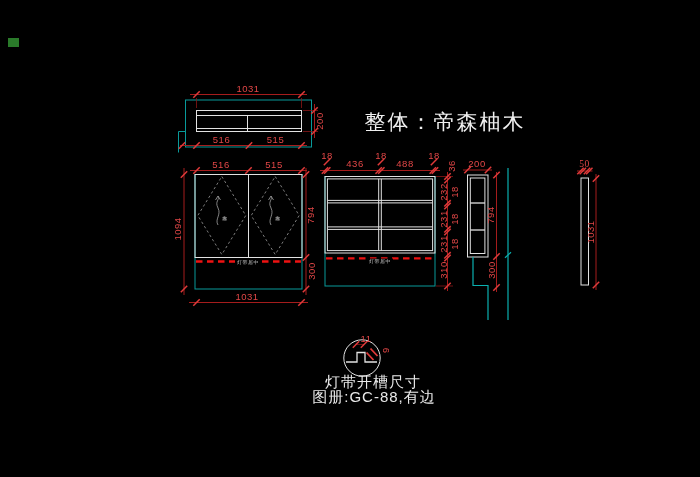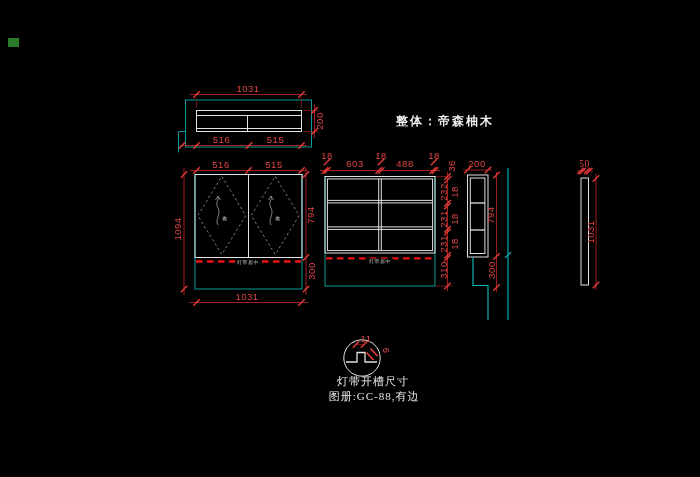--- a/index.html
+++ b/index.html
@@ -4,22 +4,22 @@
 <style>
   html,body{margin:0;padding:0;background:#000;}
   #canvas{position:relative;width:700px;height:477px;background:#000;overflow:hidden;
           font-family:"Liberation Sans",sans-serif;}
   #canvas svg{position:absolute;left:0;top:0;}
   .t{position:absolute;transform:translate(-50%,-50%);white-space:nowrap;line-height:1;}
   .rot{transform:translate(-50%,-50%) rotate(-90deg);}
   .dim{color:#e24747;font-size:9.5px;letter-spacing:0.5px;}
   .tiny{color:#c9c9c9;font-size:5px;background:#000;padding:0 2px;letter-spacing:0.5px;}
   .vlabel{color:#8f8f8f;font-size:4.5px;writing-mode:vertical-rl;text-orientation:upright;}
-  .title{color:#f0f0f0;font-size:12px;letter-spacing:2px;font-weight:bold;}
-  .cap{color:#e9e9e9;font-size:11px;letter-spacing:1px;font-family:Liberation Serif, serif;}
+  .title{color:#f0f0f0;font-size:21px;letter-spacing:2px;font-weight:normal;}
+  .cap{color:#e9e9e9;font-size:15px;letter-spacing:1px;}
   
   .cl{stroke:#089a9a;stroke-width:1;fill:none}
   .ct{stroke:#0ab0b0;stroke-width:1.2;fill:none}
   .wl{stroke:#e2e2e2;stroke-width:1;fill:none}
   .wl2{stroke:#e2e2e2;stroke-width:1.3;fill:none}
   .dl{stroke:#a51c1c;stroke-width:1;fill:none}
   .xl{stroke:#8a1616;stroke-width:0.8;fill:none}
   .tk{stroke:#e03a3a;stroke-width:1.5}
   .tk2{stroke:#e03a3a;stroke-width:1.8}
   .rd{stroke:#ee1212;stroke-width:2.3;stroke-dasharray:6.5 4.5}
@@ -182,21 +182,21 @@
   <span class="t dim" style="left:274px;top:165px;">515</span>
   <span class="t dim rot" style="left:177.5px;top:229px;">1094</span>
   <span class="t dim rot" style="left:311px;top:214.5px;">794</span>
   <span class="t dim rot" style="left:312px;top:270.5px;">300</span>
   <span class="t dim" style="left:247px;top:297px;">1031</span>
   <span class="t vlabel" style="left:224px;top:212px;">木纹方向</span>
   <span class="t vlabel" style="left:277px;top:212px;">木纹方向</span>
   <span class="t tiny" style="left:248px;top:261.5px;">灯带居中</span>
 
   <span class="t dim" style="left:327px;top:155.5px;">18</span>
-  <span class="t dim" style="left:355px;top:164px;">603</span>
+  <span class="t dim" style="left:355px;top:164px;">436</span>
   <span class="t dim" style="left:381px;top:155.5px;">18</span>
   <span class="t dim" style="left:405px;top:164px;">488</span>
   <span class="t dim" style="left:434px;top:155.5px;">18</span>
   <span class="t dim rot" style="left:451.5px;top:165.5px;">36</span>
   <span class="t dim rot" style="left:443.5px;top:191.5px;">232</span>
   <span class="t dim rot" style="left:454.5px;top:191.5px;">18</span>
   <span class="t dim rot" style="left:443.5px;top:218.5px;">231</span>
   <span class="t dim rot" style="left:454.5px;top:218.5px;">18</span>
   <span class="t dim rot" style="left:443.5px;top:243.5px;">231</span>
   <span class="t dim rot" style="left:454.5px;top:243.5px;">18</span>

